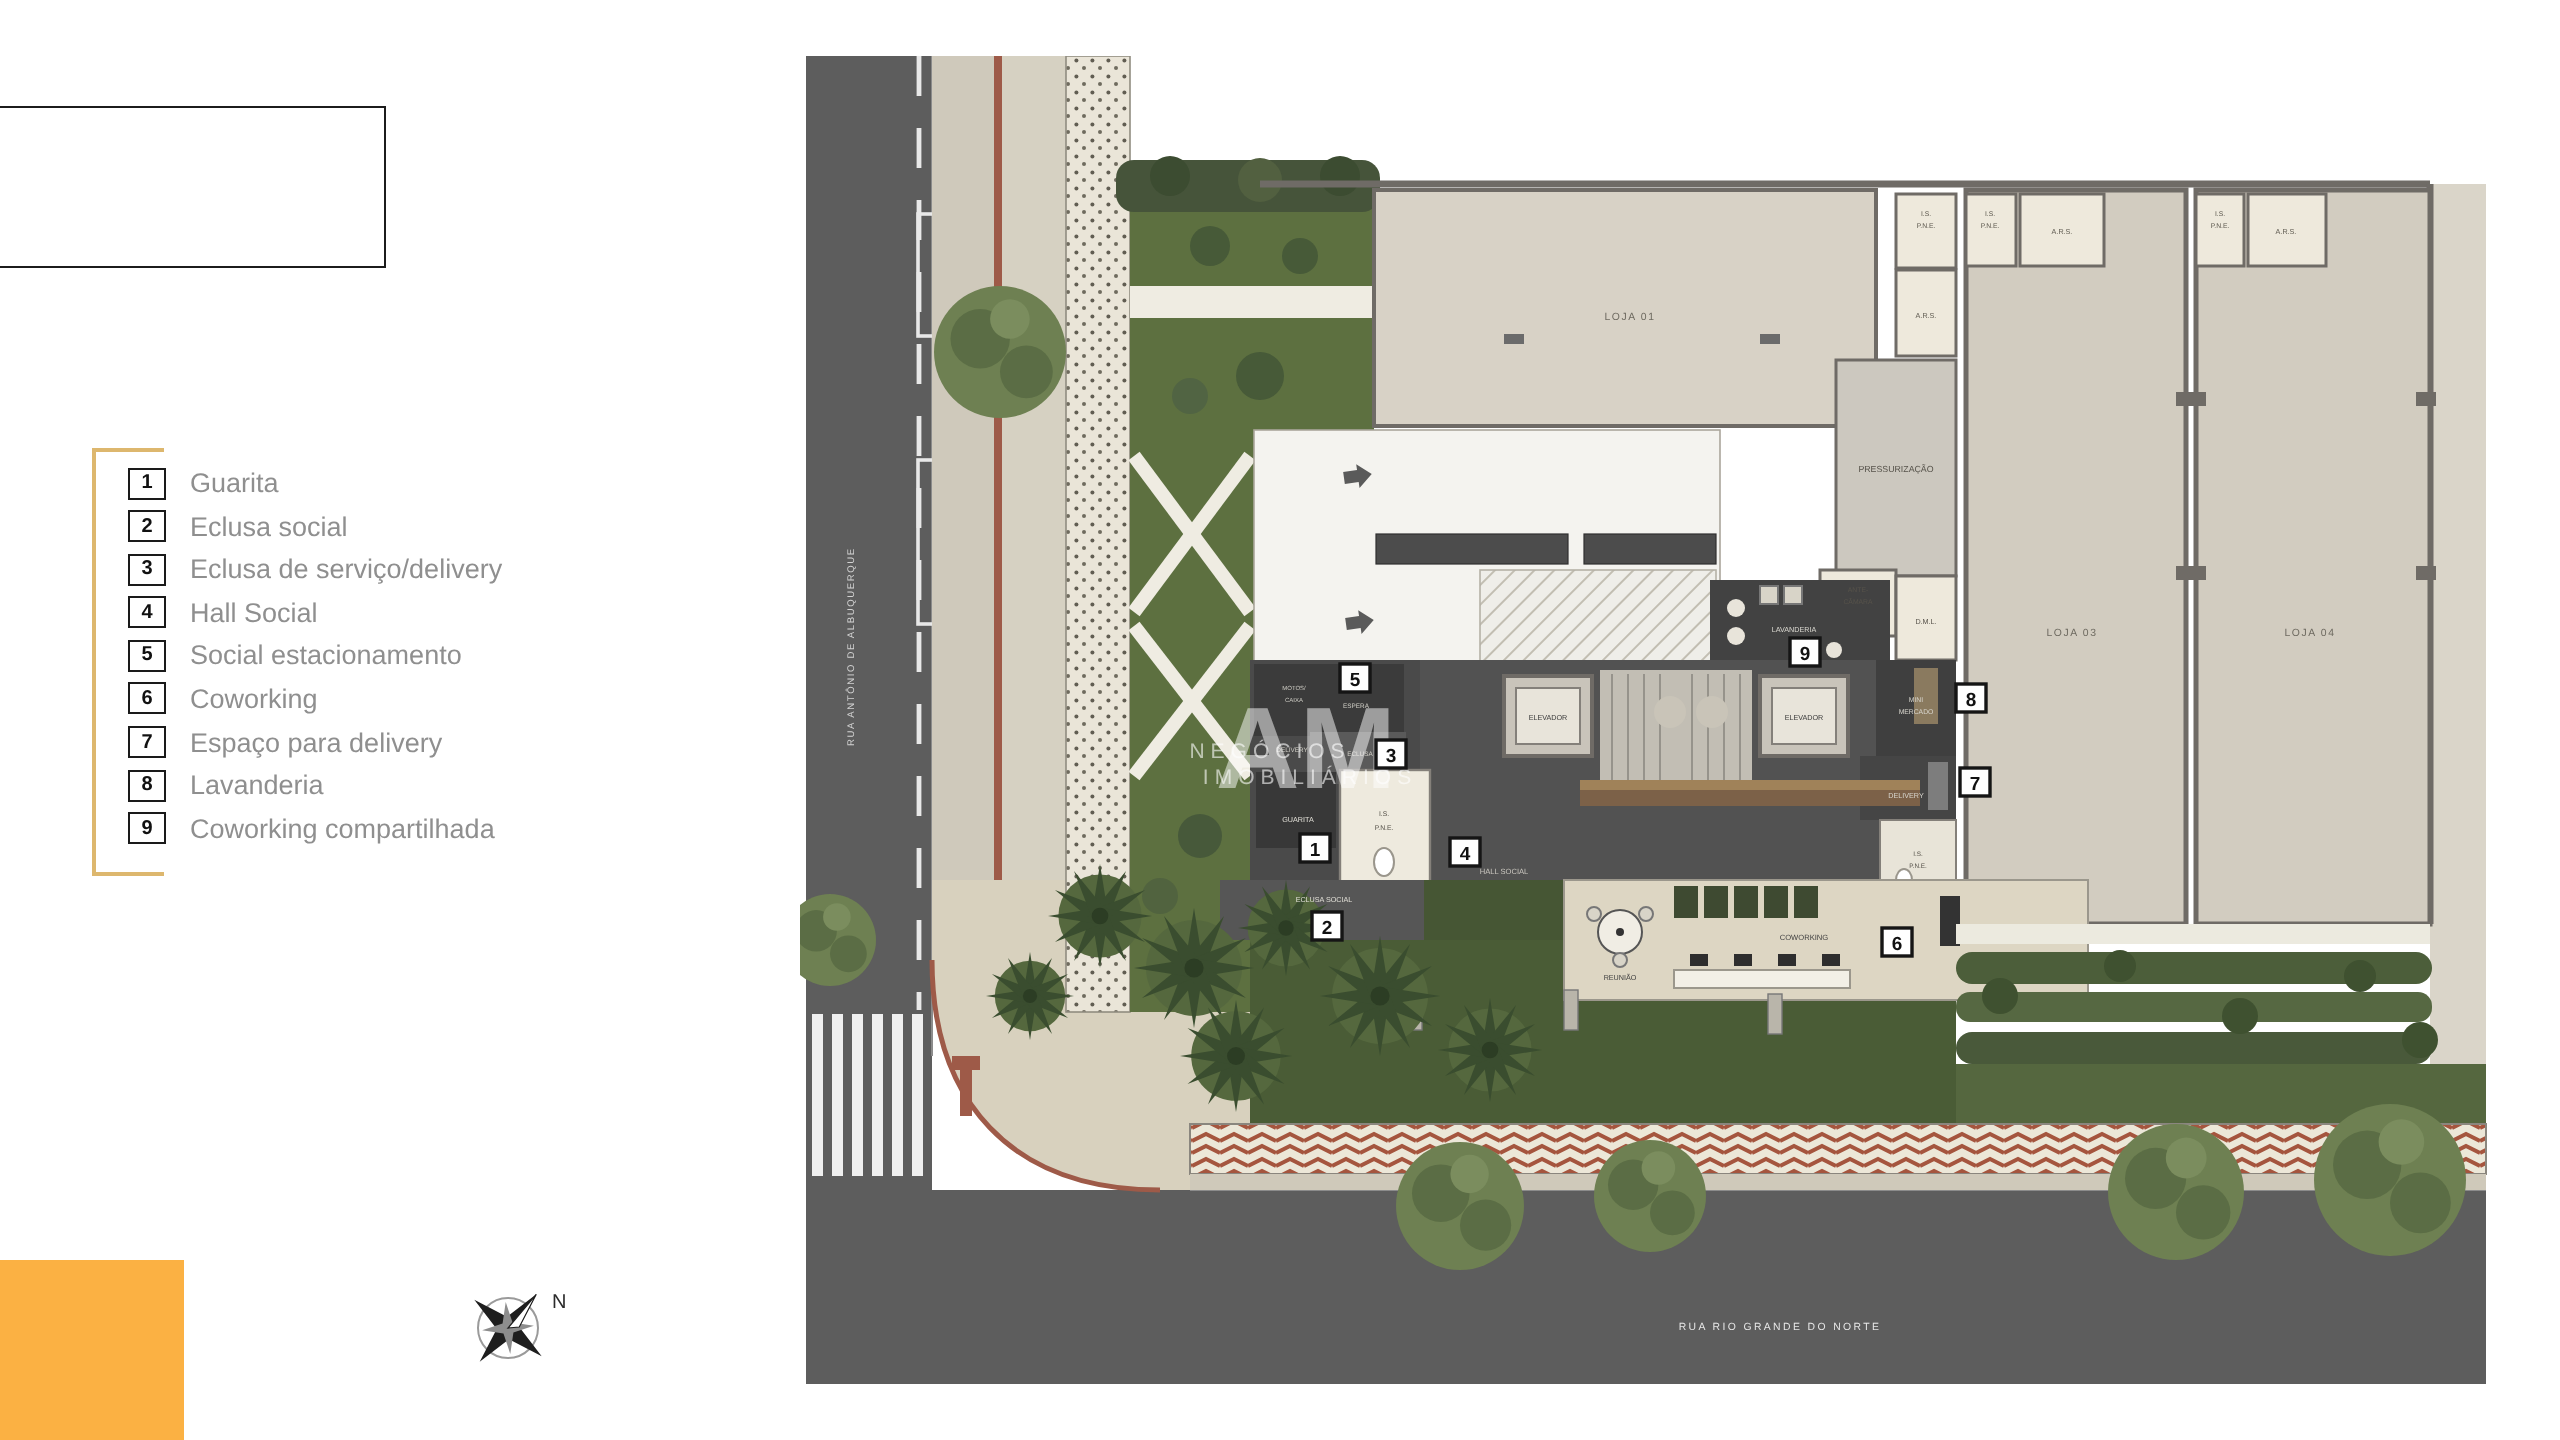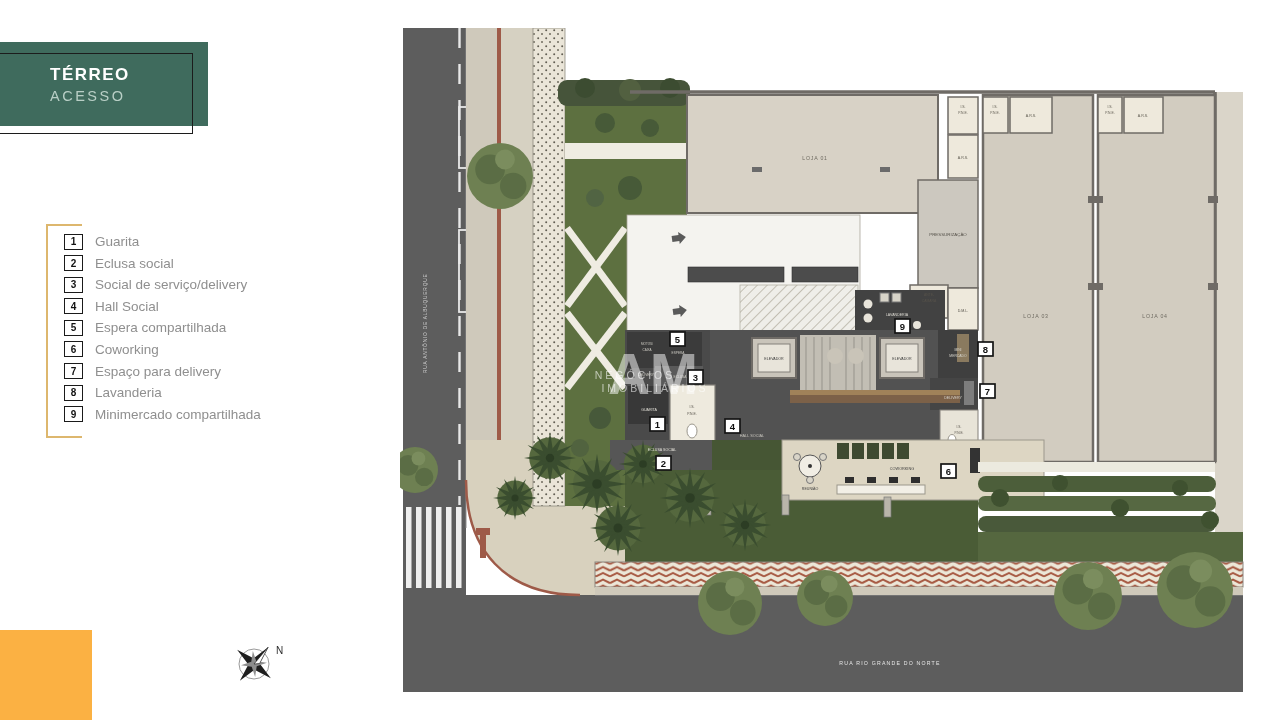--- a/index.html
+++ b/index.html
@@ -26,63 +26,59 @@
   .orange{position:absolute;left:0;top:630px;width:92px;height:90px;background:#fbb143;}
   
   .compass{position:absolute;left:220px;top:628px;width:72px;height:68px;}
   .plan{position:absolute;left:400px;top:28px;width:845px;height:664px;}
   svg text{font-family:"Liberation Sans", sans-serif;}
 </style>
 </head>
 <body>
 <div class="stage">
 
-  <div class="hdr">
-    <div class="t1">TÉRREO</div>
-    <div class="t2">ACESSO</div>
-  </div>
   <div class="hdr-outline"></div>
 
   <div class="bracket"></div>
   <div class="legend">
       <div class="lrow">
         <span class="lnum">1</span>
         <span class="llabel">Guarita</span>
       </div>
       <div class="lrow">
         <span class="lnum">2</span>
         <span class="llabel">Eclusa social</span>
       </div>
       <div class="lrow">
         <span class="lnum">3</span>
-        <span class="llabel">Social de serviço/delivery</span>
+        <span class="llabel">Eclusa de serviço/delivery</span>
       </div>
       <div class="lrow">
         <span class="lnum">4</span>
         <span class="llabel">Hall Social</span>
       </div>
       <div class="lrow">
         <span class="lnum">5</span>
-        <span class="llabel">Espera compartilhada</span>
+        <span class="llabel">Social estacionamento</span>
       </div>
       <div class="lrow">
         <span class="lnum">6</span>
         <span class="llabel">Coworking</span>
       </div>
       <div class="lrow">
         <span class="lnum">7</span>
         <span class="llabel">Espaço para delivery</span>
       </div>
       <div class="lrow">
         <span class="lnum">8</span>
         <span class="llabel">Lavanderia</span>
       </div>
       <div class="lrow">
         <span class="lnum">9</span>
-        <span class="llabel">Minimercado compartilhada</span>
+        <span class="llabel">Coworking compartilhada</span>
       </div>
     </div>
 
   <div class="orange"></div>
 
   <div class="compass">
     <svg width="72" height="68" viewBox="0 0 72 68">
       <circle cx="34" cy="36" r="15" fill="none" stroke="#9a9a9a" stroke-width="1"></circle>
       <g transform="translate(34,36) rotate(40)">
         <path d="M0,-22 L4,-4 L22,0 L4,4 L0,22 L-4,4 L-22,0 L-4,-4 Z" fill="#1e1e1e"></path>

